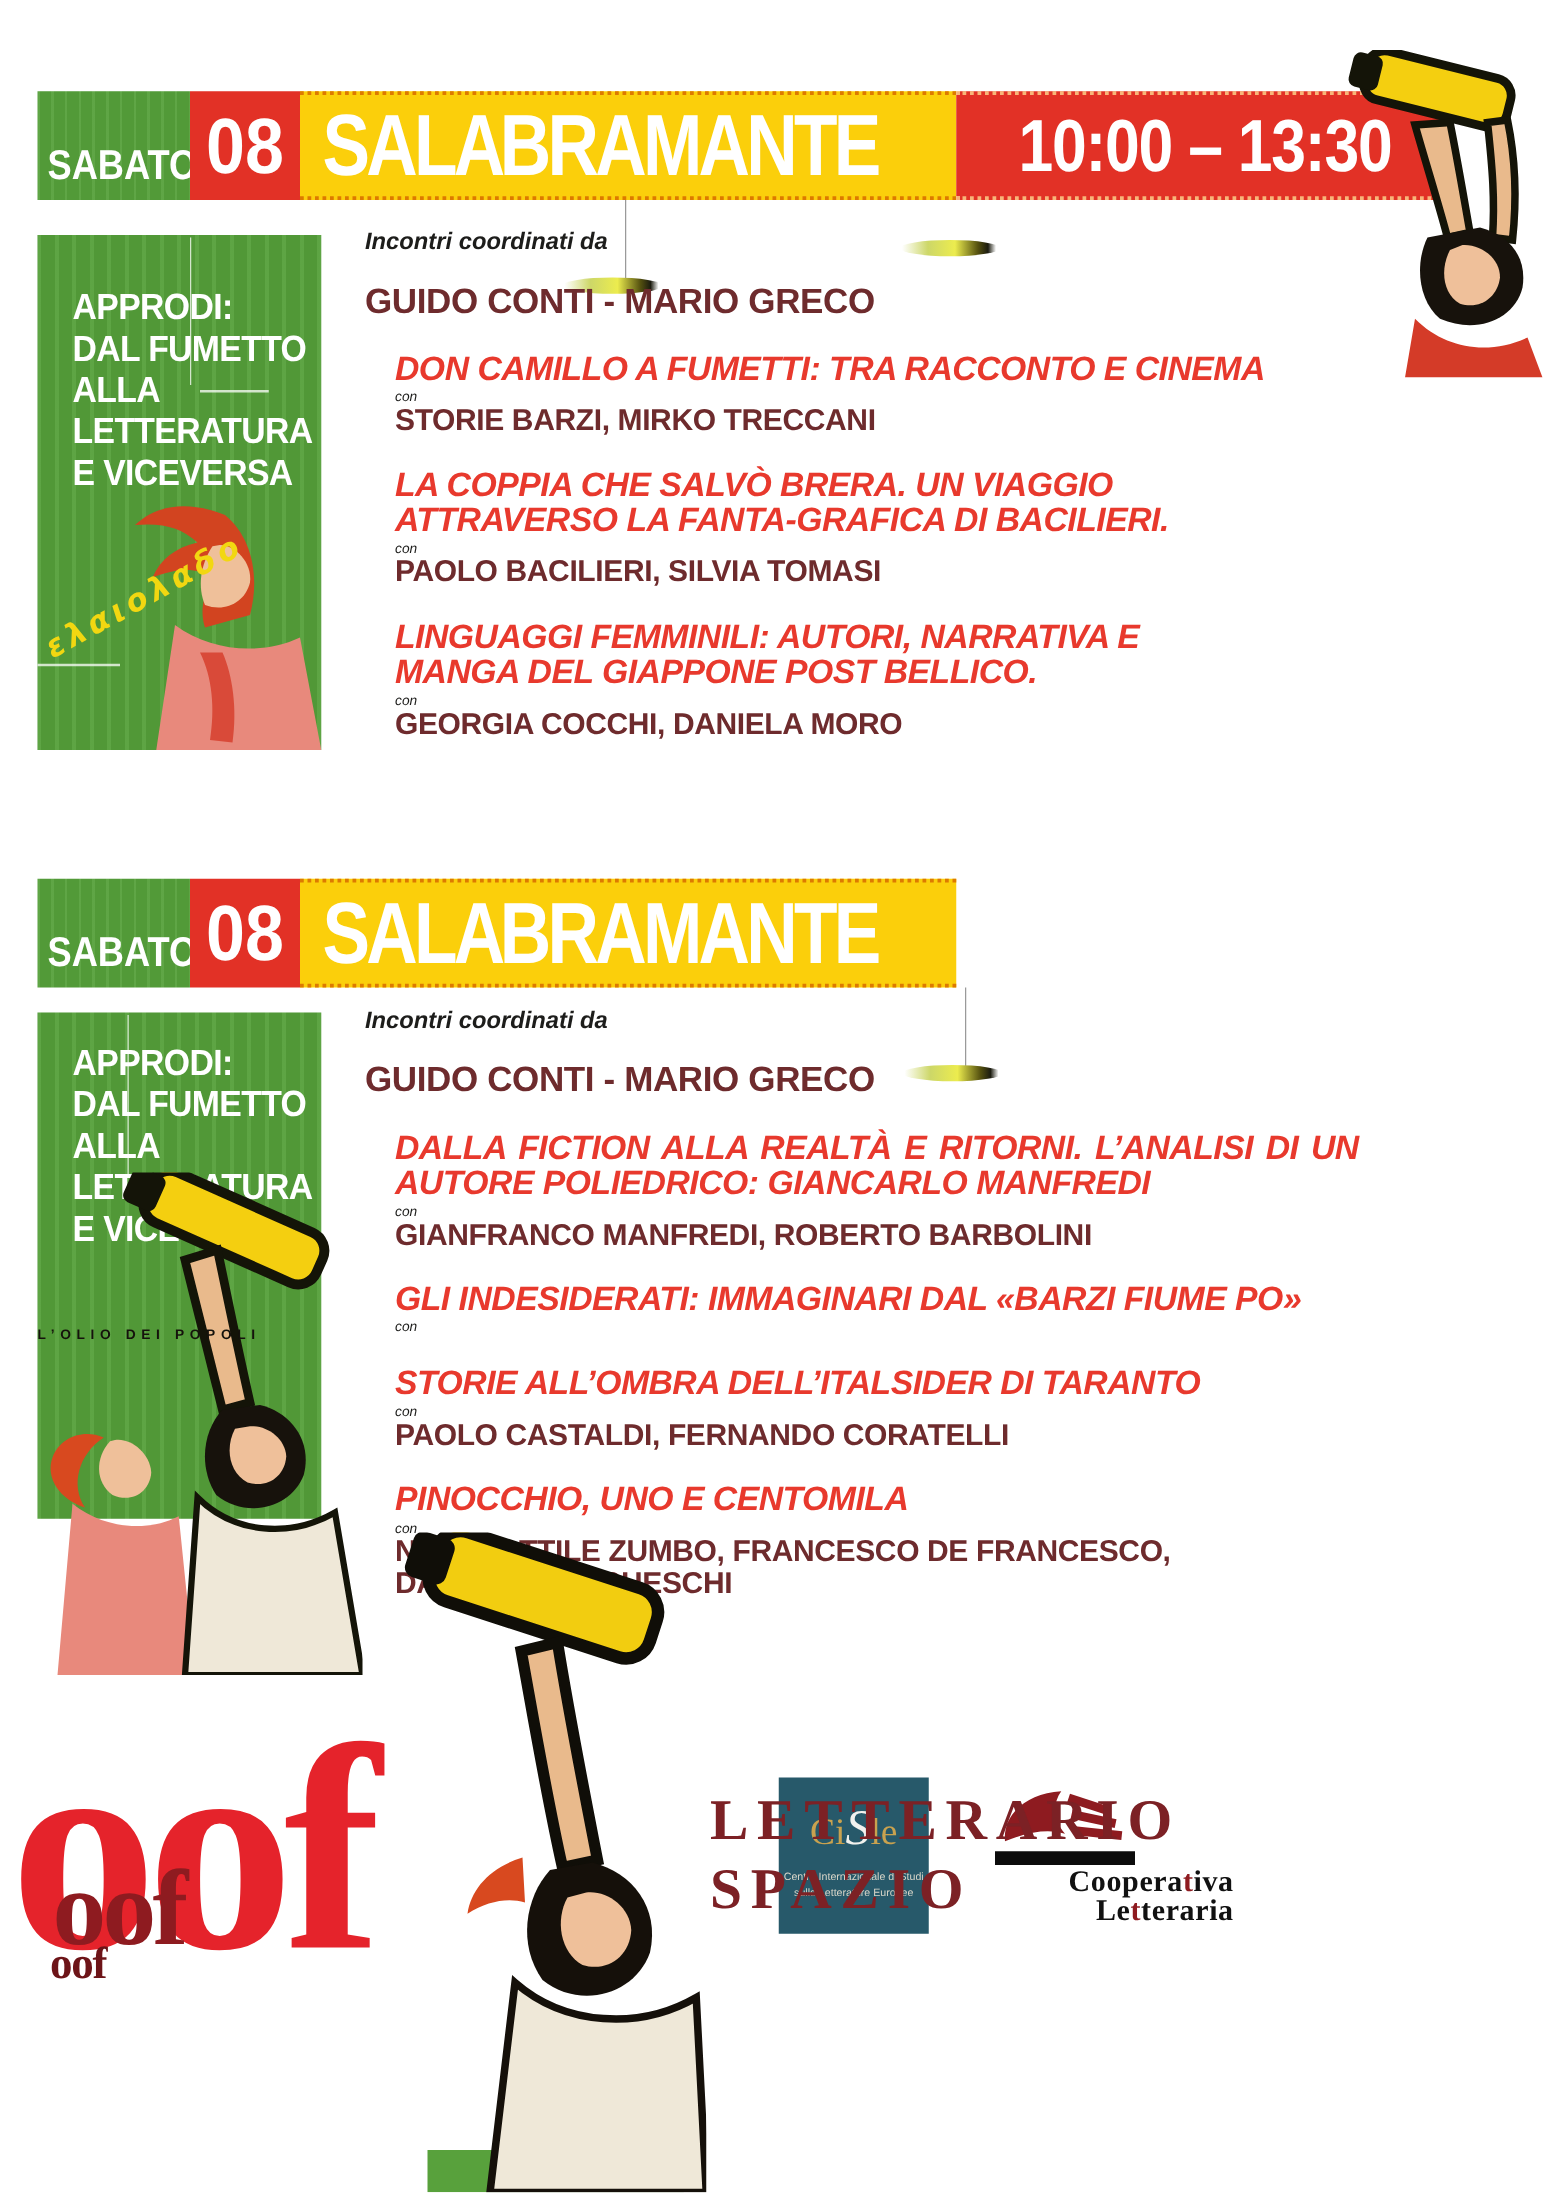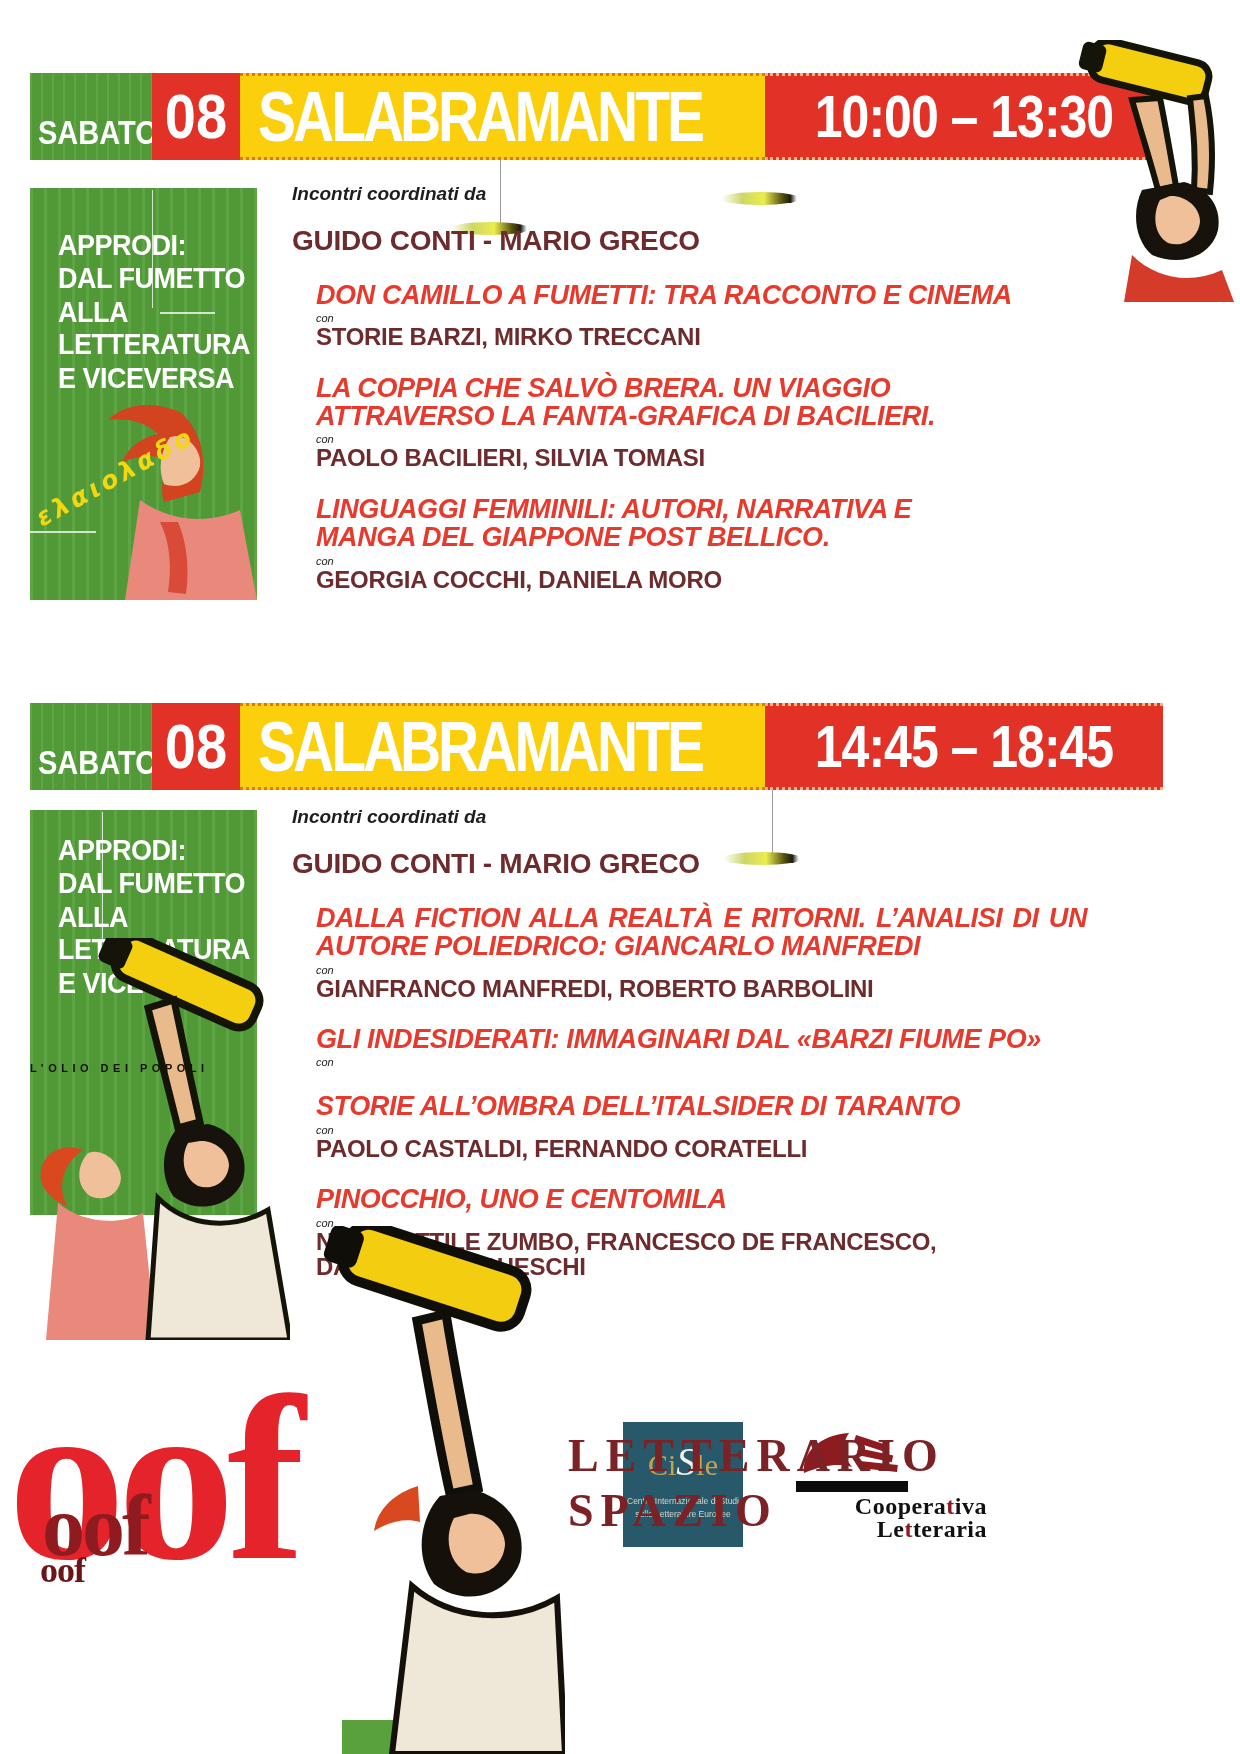--- a/index.html
+++ b/index.html
@@ -150,23 +150,20 @@
   <div class="abs" style="left:30px;top:703px;width:1133px;height:87px;">
     <div class="band-block day-block">
       <span class="day-text">SABATO</span>
     </div>
     <div class="band-block date-block">
       <span class="date-text">08</span>
     </div>
     <div class="band-block room-block">
       <span class="room-text">SALA BRAMANTE</span>
     </div>
-    <div class="band-block time-block">
-      <span class="time-text">14:45 – 18:45</span>
-    </div>
   </div>
 
   <div class="vline deco" style="left:772px;top:790px;height:66px;"></div>
   <div class="flourish deco" style="left:722px;top:852px;"></div>
 
   <div class="sidebar" style="top:810px;height:405px;">
     <div class="sidebar-title" style="padding-top:22px;">
       <div>APPRODI:</div>
       <div>DAL FUMETTO</div>
       <div>ALLA</div>

